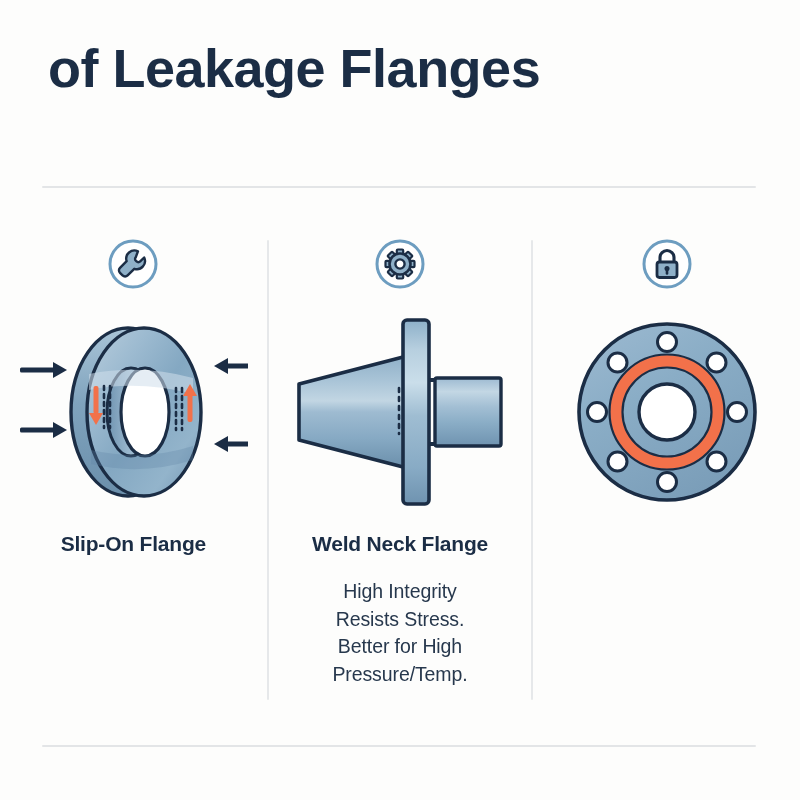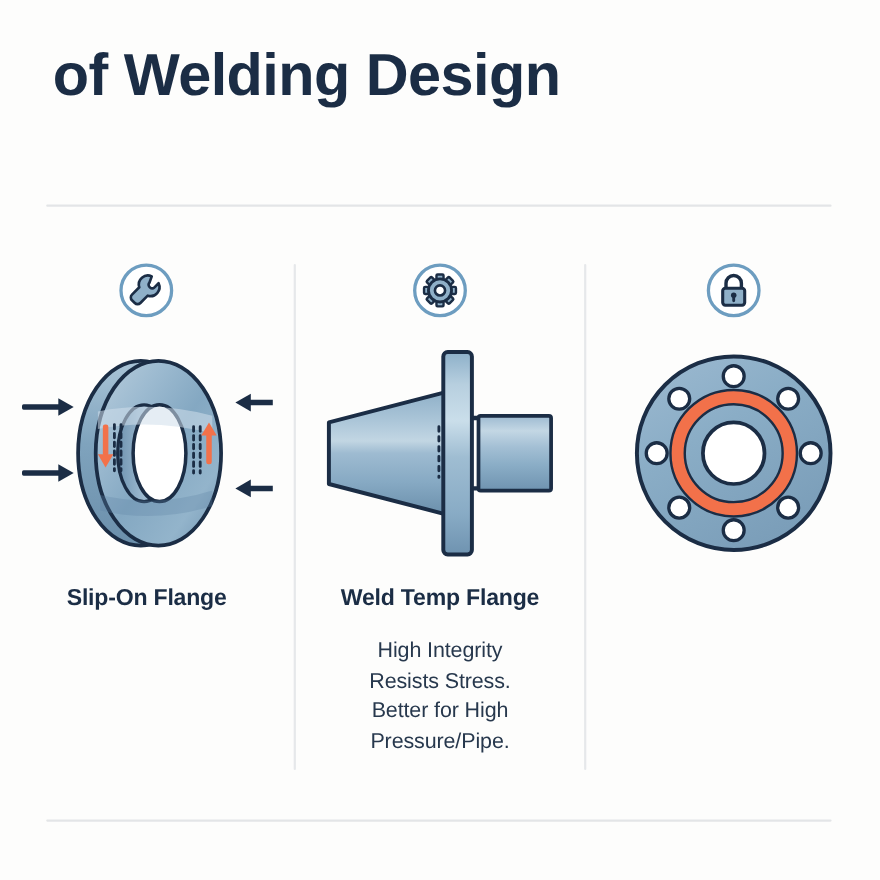--- a/index.html
+++ b/index.html
@@ -122,21 +122,21 @@
     white-space: pre-line;
     letter-spacing: -0.1px;
   }
 </style>
 </head>
 <body>
 
 <div id="infographic">
 
   <div class="title-block">
-    <div class="title-line">of Welding Design</div>
+    <div class="title-line">of Leakage Flanges</div>
   </div>
 
   <div class="rule rule-top"></div>
   <div class="rule rule-bottom"></div>
 
   <div class="v-rule v-rule-1"></div>
   <div class="v-rule v-rule-2"></div>
 
   <div class="columns">
 
@@ -291,25 +291,25 @@
             <path d="M114 76 L114 122" stroke-dasharray="4 5"></path>
           </g>
 
           <g fill="#1b2d45">
             <rect x="144" y="66" width="7" height="4" rx="1"></rect>
             <rect x="144" y="130" width="7" height="4" rx="1"></rect>
           </g>
         </svg>
       </div>
 
-      <div class="card-title">Weld Temp Flange</div>
+      <div class="card-title">Weld Neck Flange</div>
       <div class="card-body">High Integrity
 Resists Stress.
 Better for High
-Pressure/Pipe.</div>
+Pressure/Temp.</div>
     </div>
 
     <div class="column">
 
       <div class="badge">
         <svg width="52" height="52" viewBox="0 0 52 52">
           <circle cx="26" cy="26" r="23" fill="#ffffff" stroke="#6d9dc0" stroke-width="3"></circle>
           <path d="M19 24 L19 19.5 a7 7 0 0 1 14 0 L33 24" fill="none" stroke="#1b2d45" stroke-width="3.1" stroke-linecap="round"></path>
           <rect x="16" y="24" width="20" height="15.5" rx="2.4" fill="#8fb0c8" stroke="#1b2d45" stroke-width="2.8"></rect>
           <circle cx="26" cy="30.4" r="2.5" fill="#1b2d45"></circle>

